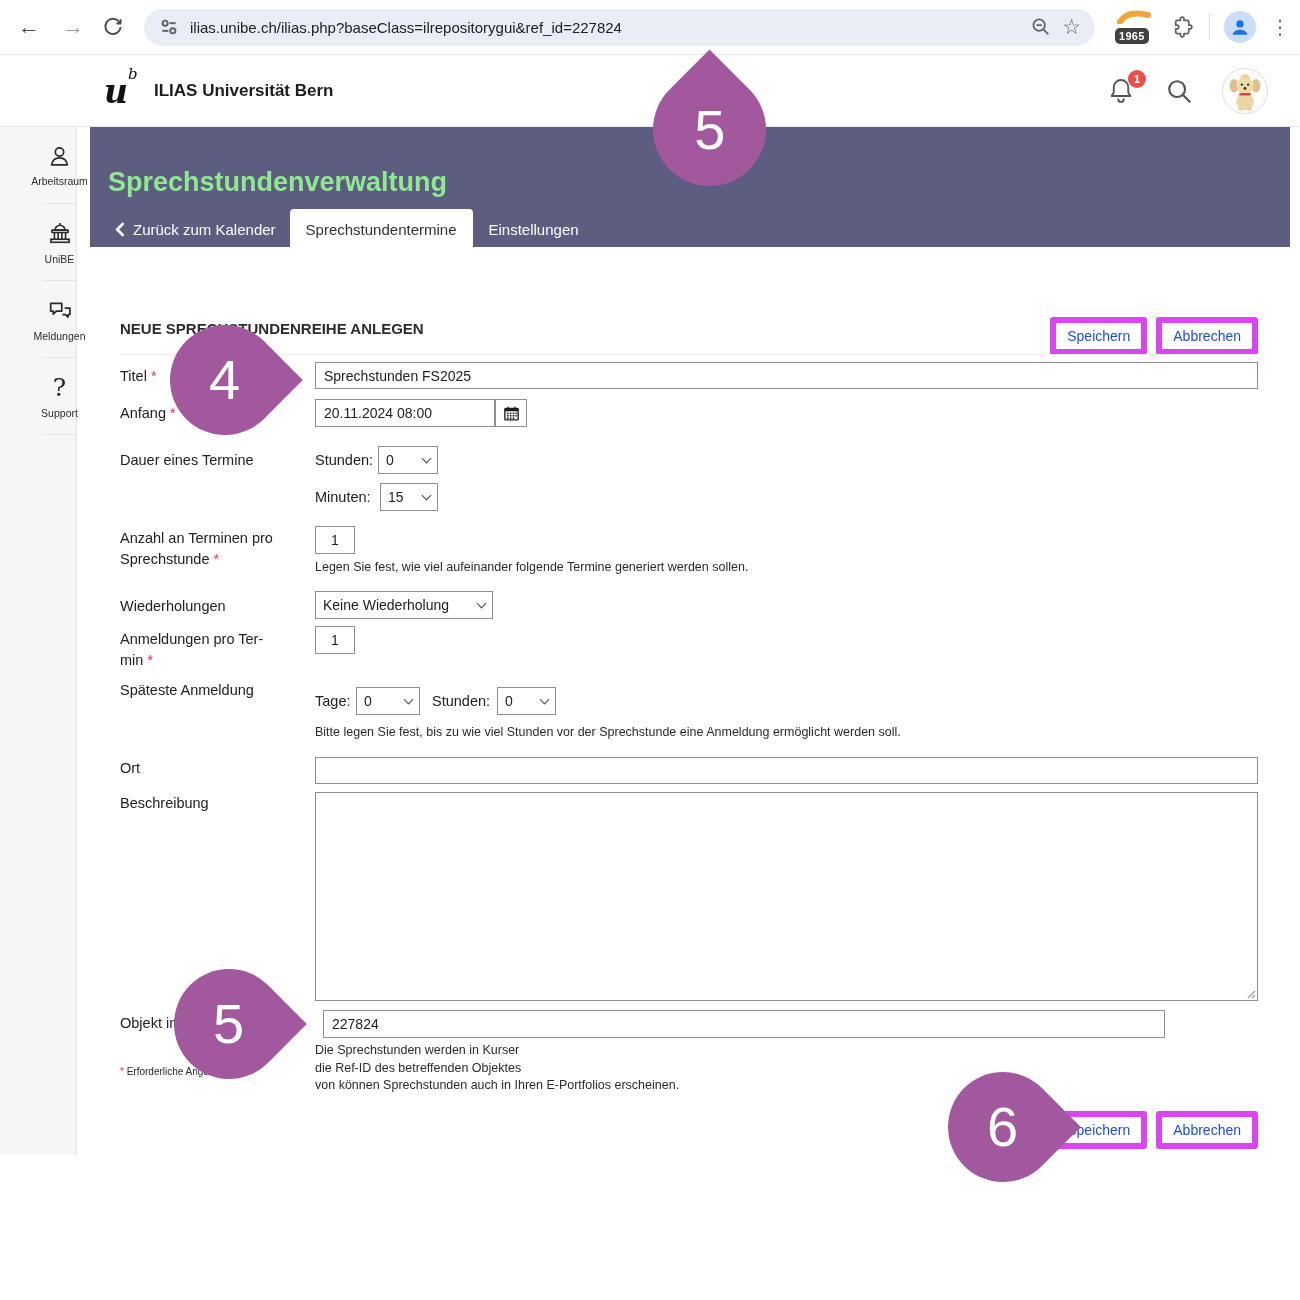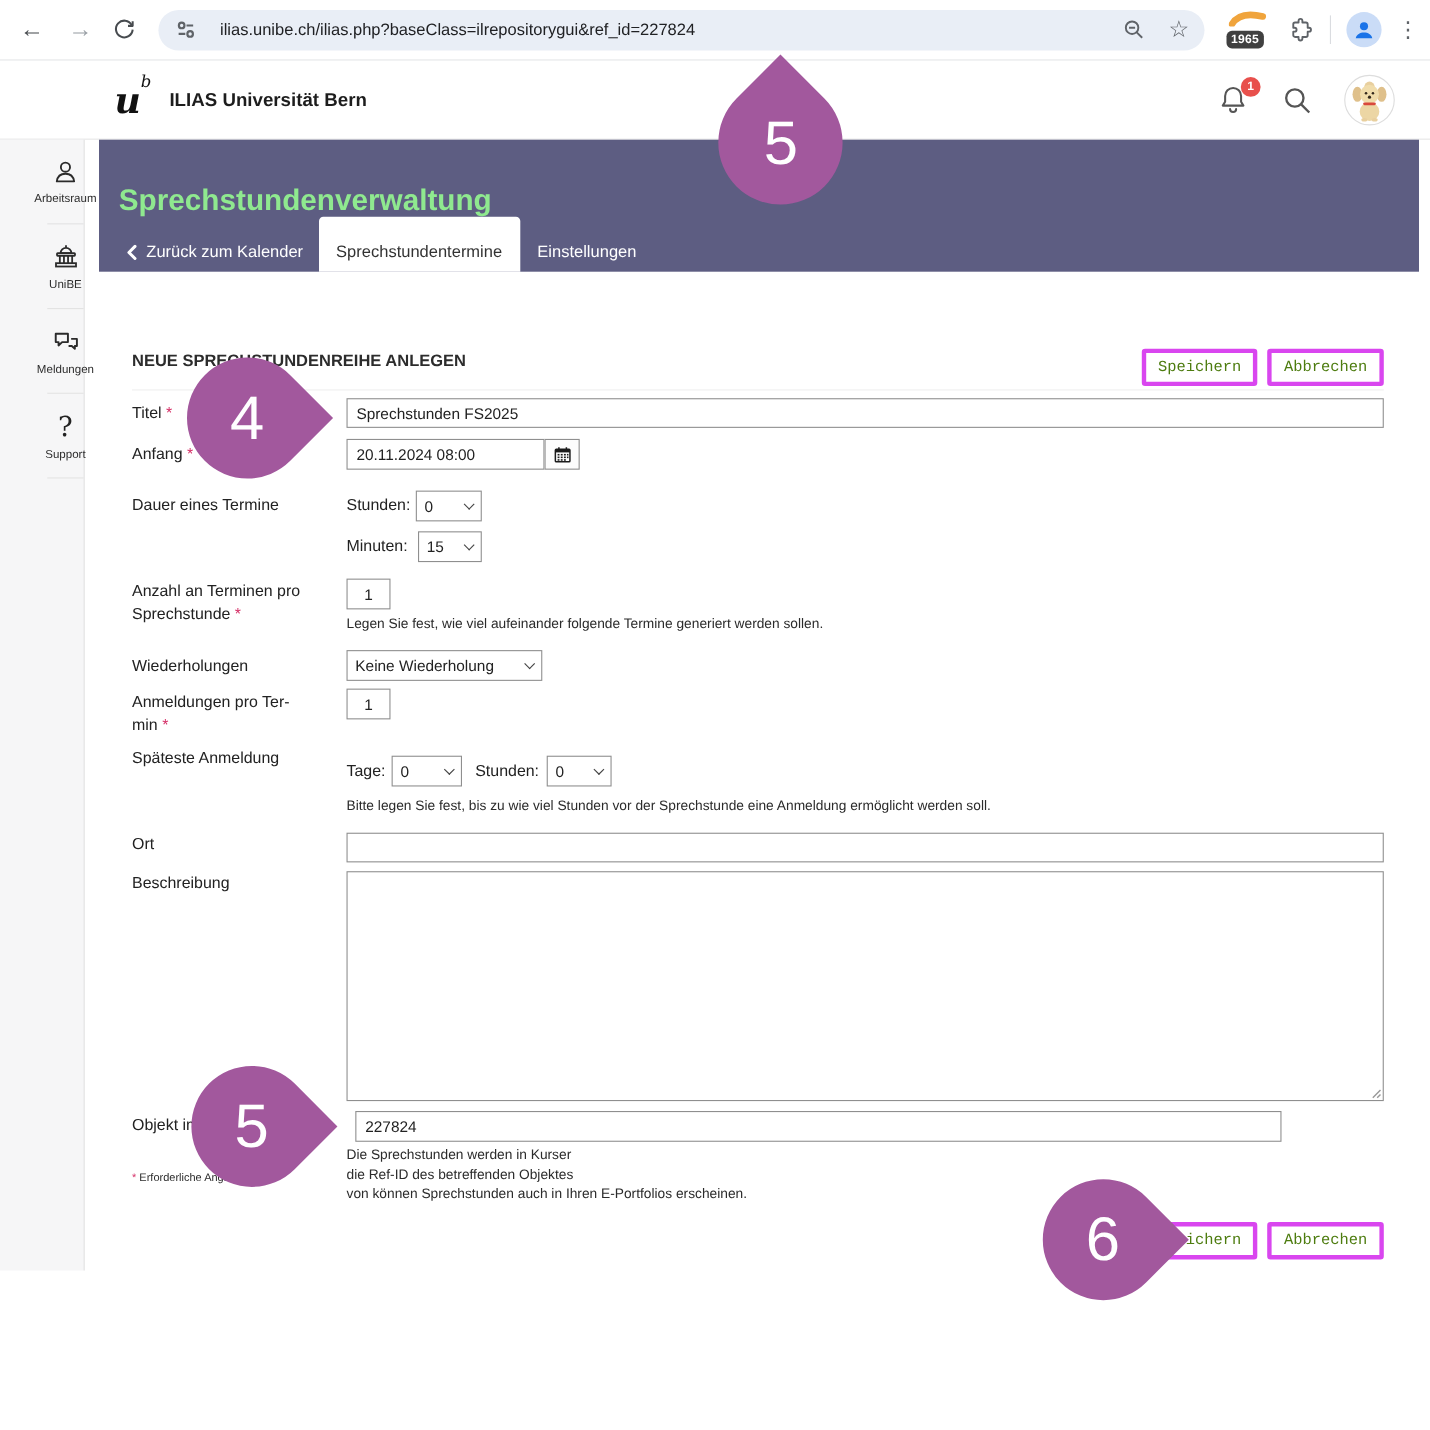--- a/index.html
+++ b/index.html
@@ -15,21 +15,21 @@
   
   .chrome {
     position:absolute; left:0; top:0; width:1300px; height:55px;
     background:#fff; border-bottom:1px solid #e4e6e8;
     display:flex; align-items:center; padding:0 14px; gap:14px;
   }
   .nav-glyph { font-size:22px; color:#474b4f; width:30px; text-align:center; cursor:pointer; }
   .nav-glyph.fwd { color:#9aa0a6; }
   .url-pill {
     flex:1; height:37px; background:#e9eef6; border-radius:19px;
-    display:flex; align-items:center; padding:0 14px; gap:20px; margin:0 6px;
+    display:flex; align-items:center; padding:0 14px; gap:10px; margin:0 6px;
   }
   .url-text { flex:1; font-size:15px; color:#202124; white-space:nowrap; overflow:hidden; }
   .pill-icon { width:22px; height:22px; flex:0 0 auto; }
   .star-glyph { font-size:21px; color:#5f6368; }
   .ext-badge { position:relative; width:42px; height:36px; flex:0 0 auto; }
   .ext-badge .swoosh { position:absolute; left:2px; top:0; }
   .ext-badge .count {
     position:absolute; left:0; bottom:1px; background:#404040; color:#fff;
     font-size:11px; font-weight:bold; padding:2px 4px; border-radius:5px; letter-spacing:.3px;
   }
@@ -65,32 +65,32 @@
     align-items:center; justify-content:center; gap:5px; cursor:pointer;margin-left:43px;
   }
   .side-label { font-size:10.5px; color:#2e2e2e; }
   .q-glyph { font-size:25px; color:#222; font-family:"DejaVu Serif", serif; }
 
   
   .band { position:absolute; left:90px; top:127px; width:1200px; height:120px; background:#5d5d82; }
   .band-title { position:absolute; left:18px; top:40px; font-size:27px; font-weight:bold; color:#8fe98f; }
   .band-tabs { position:absolute; left:18px; bottom:0; display:flex; align-items:flex-end; }
   .back-tab { display:flex; align-items:center; gap:8px; color:#fff; font-size:15px; padding:8px 14px 9px 6px; cursor:pointer; }
-  .tab { font-size:15px; padding:24px 16px 9px; cursor:pointer; }
+  .tab { font-size:15px; padding:12px 16px 9px; cursor:pointer; }
   .tab.active { background:#fff; color:#333; border-radius:4px 4px 0 0; }
   .tab.inactive { color:#fff; }
 
   
   .form-heading { position:absolute; left:120px; top:320px; font-size:15px; font-weight:bold; color:#2c2c2c; }
   .btn-row { position:absolute; display:flex; gap:9px; }
   .btn-row.top { top:317px; right:42px; }
   .btn-row.bottom { top:1111px; right:42px; }
   .btn {
-    background:#fff; border:4px solid #d946ef; border-radius:3px; color:#4d7c0f;
-    font-size:14px; font-family:Liberation Mono, monospace; padding:5px 11px; cursor:pointer;
+    background:#fff; border:6px solid #d946ef; border-radius:3px; color:#1d4ed8;
+    font-size:14px; font-family:Liberation Sans, sans-serif; padding:5px 11px; cursor:pointer;
   }
   .head-rule { position:absolute; left:120px; top:354px; width:1138px; height:1px; background:#efefef; }
 
   .flabel { position:absolute; left:120px; font-size:14.5px; color:#222; }
   .req { color:#d6356b; }
   .ctl-label { position:absolute; font-size:14.5px; color:#222; }
   .tinput {
     position:absolute; border:1px solid #8f8f8f; background:#fff; font-size:14px;
     font-family:"Liberation Sans", sans-serif; color:#222; padding:0 8px;
   }

